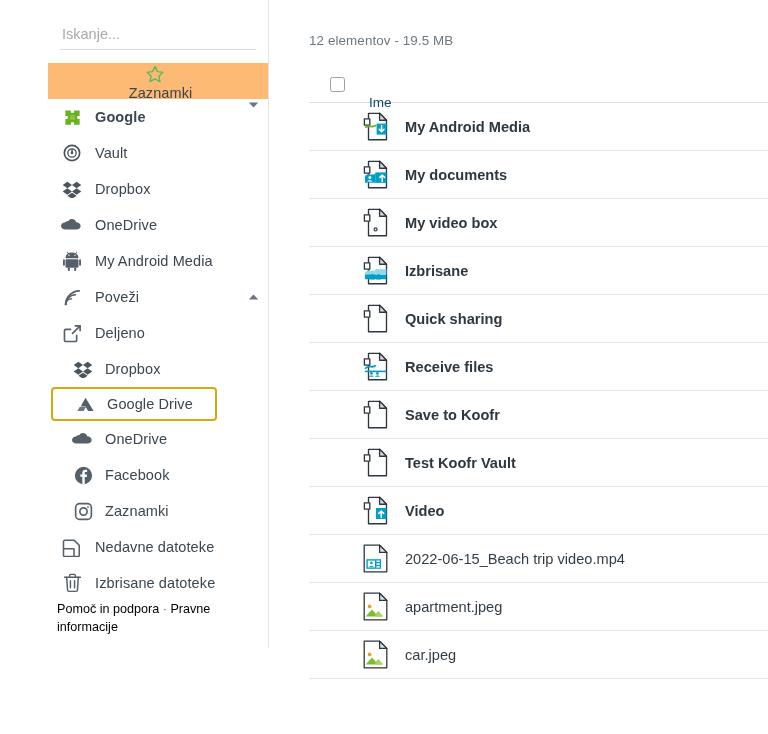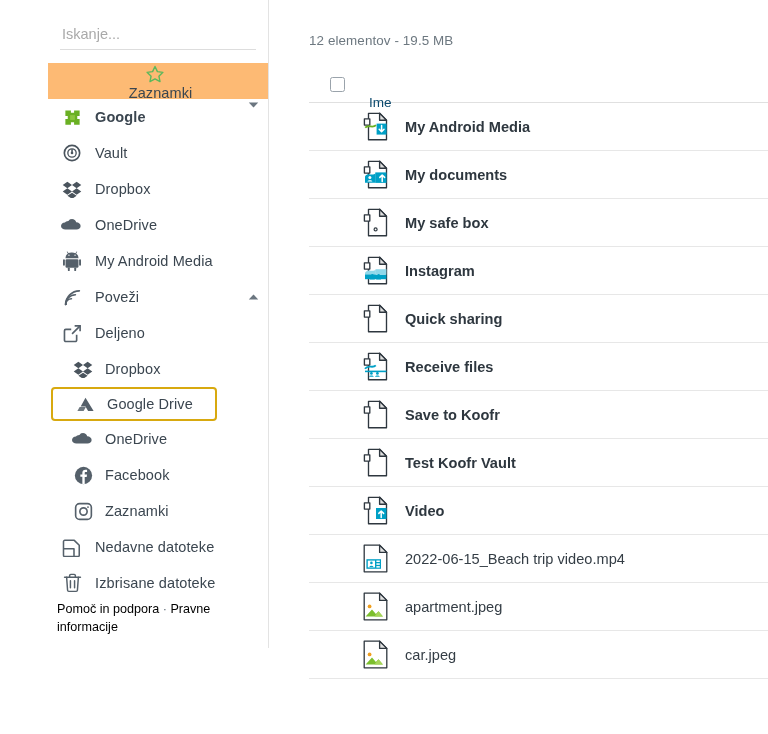--- a/index.html
+++ b/index.html
@@ -375,37 +375,37 @@
         </div>
         <div class="row folder">
           <span class="row-icon">
             <svg width="26" height="29" viewBox="0 0 26 29">
     <path d="M5.5 1.3h11.1l6.9 6.9v19.5H5.5z" fill="#ffffff" stroke="#2e373f" stroke-width="1.35" stroke-linejoin="round"></path>
     <path d="M16.6 1.3v6.9h6.9z" fill="#e0e0e0" stroke="#2e373f" stroke-width="1.35" stroke-linejoin="round"></path>
     <path d="M1.4 6.8h5.4v6.3H1.4z" fill="#ffffff" stroke="#2e373f" stroke-width="1.35" stroke-linejoin="round"></path>
               <circle cx="12.6" cy="21.4" r="1.5" fill="none" stroke="#2e373f" stroke-width="1.2"></circle>
             </svg>
           </span>
-          <span class="row-name">My safe box</span>
+          <span class="row-name">My video box</span>
         </div>
         <div class="row folder">
           <span class="row-icon">
             <svg width="26" height="29" viewBox="0 0 26 29">
     <path d="M5.5 1.3h11.1l6.9 6.9v19.5H5.5z" fill="#ffffff" stroke="#2e373f" stroke-width="1.35" stroke-linejoin="round"></path>
     <path d="M16.6 1.3v6.9h6.9z" fill="#e0e0e0" stroke="#2e373f" stroke-width="1.35" stroke-linejoin="round"></path>
     <path d="M1.4 6.8h5.4v6.3H1.4z" fill="#ffffff" stroke="#2e373f" stroke-width="1.35" stroke-linejoin="round"></path>
               <path d="M2 16.8c3.2-4.9 7.4.2 10.8-3.4v9.5H2z" fill="#8fd8ea"></path>
          <rect x="2" y="18.6" width="21.4" height="4.6" fill="#00a0c6"></rect>
          <path d="M12.6 13.2h10.8v5.4H12.6z" fill="#8fd8ea"></path>
          <circle cx="9.4" cy="19.6" r="1.5" fill="#00a0c6"></circle>
          <circle cx="15.6" cy="19.6" r="1.5" fill="#00a0c6"></circle>
          <path d="M6.9 23.4c.5-2 4.5-2 5 0zM13.1 23.4c.5-2 4.5-2 5 0z" fill="#00a0c6"></path>
             </svg>
           </span>
-          <span class="row-name">Instagram</span>
+          <span class="row-name">Izbrisane</span>
         </div>
         <div class="row folder">
           <span class="row-icon">
             <svg width="26" height="29" viewBox="0 0 26 29">
     <path d="M5.5 1.3h11.1l6.9 6.9v19.5H5.5z" fill="#ffffff" stroke="#2e373f" stroke-width="1.35" stroke-linejoin="round"></path>
     <path d="M16.6 1.3v6.9h6.9z" fill="#e0e0e0" stroke="#2e373f" stroke-width="1.35" stroke-linejoin="round"></path>
     <path d="M1.4 6.8h5.4v6.3H1.4z" fill="#ffffff" stroke="#2e373f" stroke-width="1.35" stroke-linejoin="round"></path>
             </svg>
           </span>
           <span class="row-name">Quick sharing</span>

